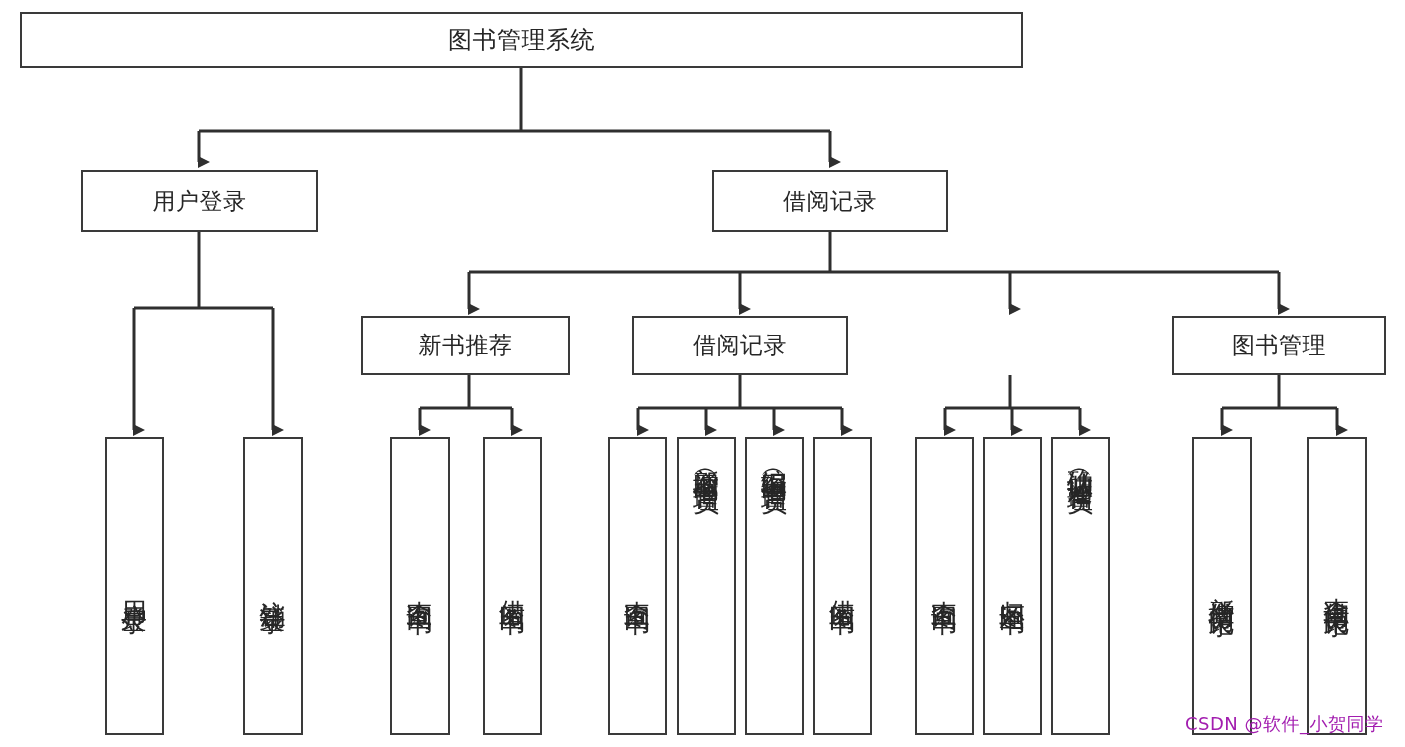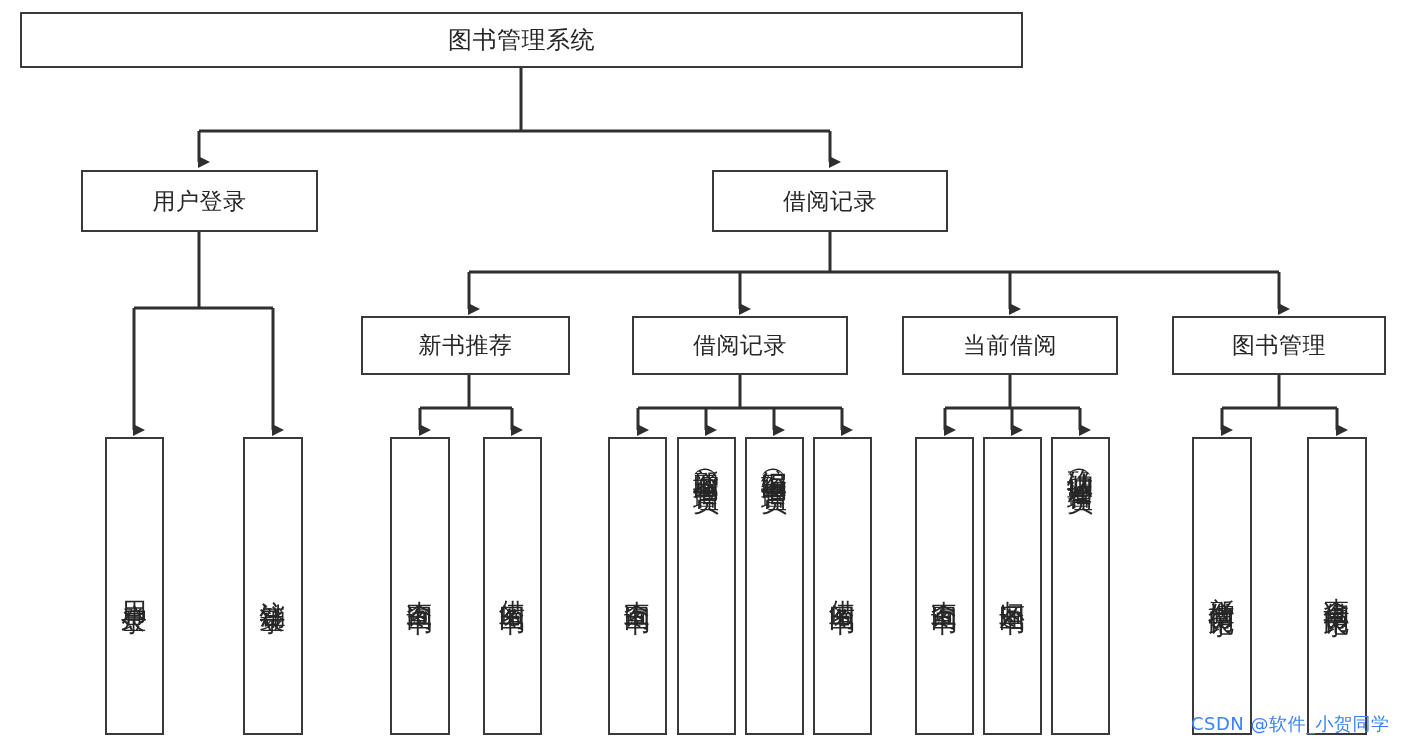--- a/index.html
+++ b/index.html
@@ -42,26 +42,25 @@
     font-size:26px;
     line-height:1.16;
     letter-spacing:3px;
     white-space:pre;
   }
   .v.pad-mid{align-items:center;padding-top:0;}
   .watermark{
     position:absolute;
     left:1185px;top:712px;
     font-size:18px;
-    color:#3b82f6;
+    color:#a21caf;
     letter-spacing:0.5px;
     z-index:9;
     white-space:pre;
     font-family:"DejaVu Sans","Liberation Sans",sans-serif;
-    margin-left:6px;
   }
 </style>
 </head>
 <body>
 
 <div id="canvas">
 
   <svg id="edges" viewBox="0 0 1405 747" xmlns="http://www.w3.org/2000/svg">
     <defs>
       <marker id="arw" viewBox="0 0 12 12" refX="6" refY="11" markerWidth="12" markerHeight="12" orient="auto-start-reverse" markerUnits="userSpaceOnUse">
@@ -122,23 +121,20 @@
   <div class="node h" style="left:712px;top:170px;width:236px;height:62px;">
     <span class="lbl">借阅记录</span>
   </div>
 
   <div class="node h" style="left:361px;top:316px;width:209px;height:59px;">
     <span class="lbl">新书推荐</span>
   </div>
   <div class="node h" style="left:632px;top:316px;width:216px;height:59px;">
     <span class="lbl">借阅记录</span>
   </div>
-  <div class="node h" style="left:902px;top:316px;width:216px;height:59px;">
-    <span class="lbl">当前借阅</span>
-  </div>
   <div class="node h" style="left:1172px;top:316px;width:214px;height:59px;">
     <span class="lbl">图书管理</span>
   </div>
 
   <div class="node v pad-mid" style="left:105px;top:437px;width:59px;height:298px;">
     <span class="lbl">用户登录</span>
   </div>
   <div class="node v pad-mid" style="left:243px;top:437px;width:60px;height:298px;">
     <span class="lbl">注销登录</span>
   </div>

